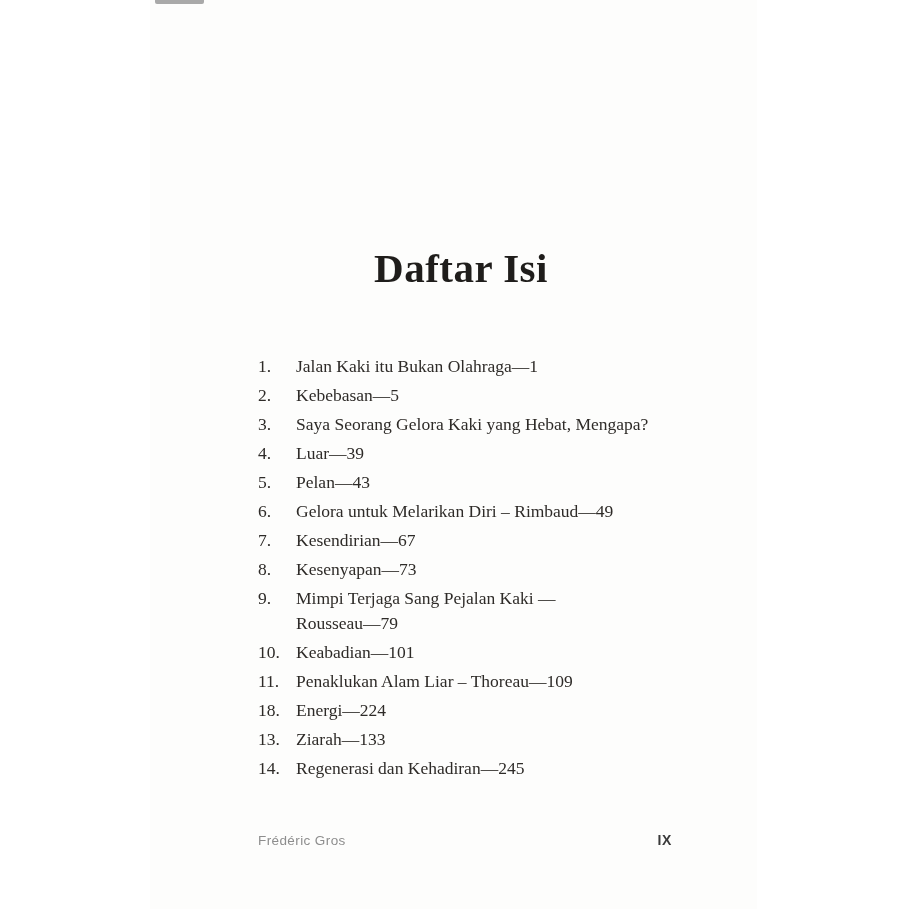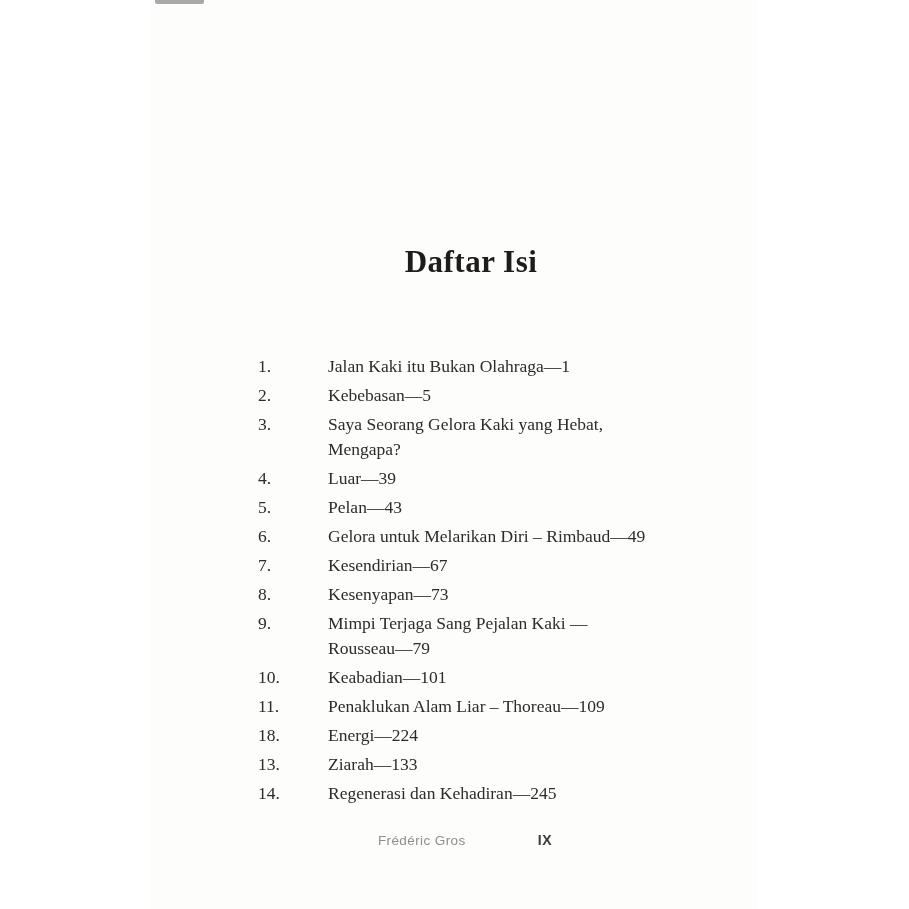--- a/index.html
+++ b/index.html
@@ -19,53 +19,53 @@
   .artifact {
     position: absolute;
     left: 155px; top: 0;
     width: 49px; height: 4px;
     background: #a9a9a9;
     border-radius: 0 0 2px 2px;
     filter: blur(0.6px);
   }
   .title {
     position: absolute;
-    left: 264px; top: 244px;
+    left: 254px; top: 244px;
     width: 414px;
     text-align: center;
     font-family: "Liberation Serif", serif;
     font-weight: bold;
-    font-size: 31px;
+    font-size: 41px;
     letter-spacing: 0.5px;
     color: #1f1d1b;
   }
   .toc {
     position: absolute;
     left: 258px; top: 354px;
     width: 418px;
     font-size: 17.5px;
     line-height: 25px;
     color: #2e2b28;
   }
   .toc-row {
     display: flex;
     align-items: flex-start;
     margin-bottom: 4px;
   }
   .toc-num {
     flex: 0 0 38px;
     width: 38px;
   }
-  .toc-text { flex: 1; margin-left: 32px; }
+  .toc-text { flex: 1; }
   .footer {
     position: absolute;
     left: 258px; top: 832px;
     width: 414px;
     display: flex;
-    justify-content: center;
+    justify-content: space-between;
     align-items: baseline;
     gap: 40px;
     font-family: "Liberation Sans", sans-serif;
   }
   .footer-author {
     font-size: 13.5px;
     letter-spacing: 0.4px;
     color: #8d8d8d;
   }
   .footer-page {

